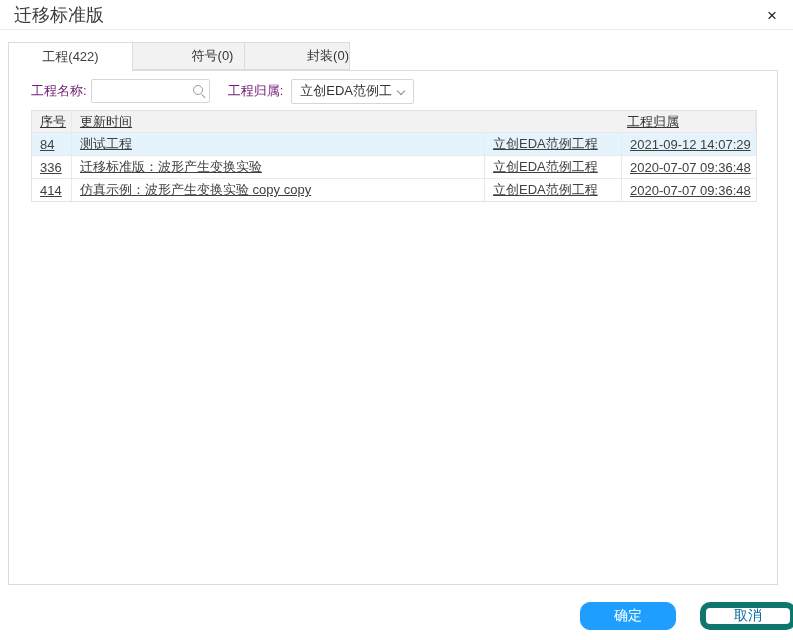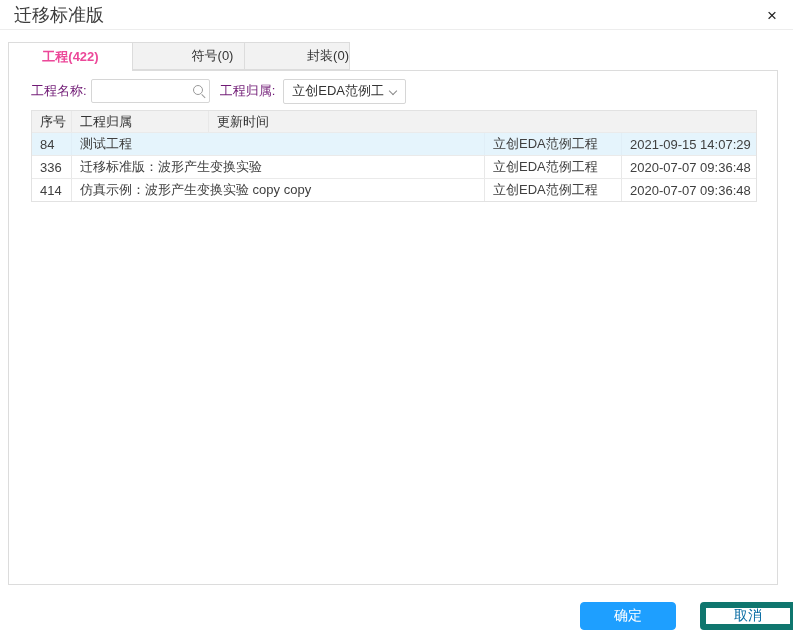--- a/index.html
+++ b/index.html
@@ -29,21 +29,21 @@
   .tab {
     height: 28px; border: 1px solid #dcdcdc; background: #f2f2f2;
     display: flex; align-items: center; justify-content: center;
     font-size: 13px; color: #333; cursor: pointer;
   }
   .tab + .tab { margin-left: -1px; padding-left: 48px; }
   .tab.t0 { width: 125px; }
   .tab.t1 { width: 113px; }
   .tab.t2 { width: 106px; justify-content: flex-end; }
   .tab.active {
-    background: #fff; color: #ec4899; font-weight: bold;
+    background: #fff; color: #404040; font-weight: normal;
     height: 29px; border-bottom: none; z-index: 4;
   }
 
   
   .panel {
     position: absolute; left: 8px; top: 70px; width: 770px; height: 515px;
     background: #fff; border: 1px solid #dcdcdc;
   }
 
   
@@ -60,60 +60,60 @@
   }
   .search-icon {
     position: absolute; right: 6px; top: 5px; width: 10px; height: 10px;
     border: 1px solid #9a9a9a; border-radius: 50%; cursor: pointer;
   }
   .search-icon::after {
     content: ""; position: absolute; left: 8px; top: 8px;
     width: 5px; height: 1px; background: #9a9a9a; transform: rotate(45deg);
     transform-origin: 0 0;
   }
-  .owner-label { margin-left: 10px; }
+  .owner-label { margin-left: 18px; }
   .select-box {
     position: relative; margin-left: 8px; width: 123px; height: 25px;
     border: 1px solid #d6d6d6; border-radius: 2px; background: #fff;
     display: flex; align-items: center; cursor: pointer;
   }
   .select-value {
     font-size: 13px; color: #333; padding-left: 8px; white-space: nowrap;
     overflow: hidden; max-width: 100px;
   }
   .chevron-down {
     position: absolute; right: 9px; top: 8px; width: 6px; height: 6px;
     border: solid #8a8a8a; border-width: 0 1px 1px 0; transform: rotate(45deg);
   }
 
   
   .table {
     position: absolute; left: 22px; top: 39px; width: 726px;
     border: 1px solid #e2e2e2; font-size: 13px; background: #fff;
   }
-  .trow { display: flex; height: 23px; align-items: stretch; background: #fff; }
+  .trow { display: flex; height: 23px; align-items: stretch; background: #fff; text-decoration: underline; }
   .trow.thead { height: 21px; background: #f2f2f2; color: #333; }
   .trow + .trow { border-top: 1px solid #eaeaea; }
   .tcell {
     display: flex; align-items: center; padding-left: 8px;
     white-space: nowrap; overflow: hidden; border-right: 1px solid #e8e8e8;
   }
   .tcell.c0 { width: 40px; }
   .tcell.c1 { width: 413px; }
   .tcell.c2 { width: 137px; }
   .tcell.c3 { flex: 1; border-right: none; }
   .trow.selected { background: #e5f4fc; color: #1E9FFF; }
   .trow.selected .tcell { border-right-color: #e0eef7; }
   .trow.data { color: #404040; cursor: pointer; }
 
   
   .btn {
     position: absolute; top: 602px; width: 96px; height: 28px;
     display: flex; align-items: center; justify-content: center;
-    font-size: 14px; border-radius: 4px; cursor: pointer;
+    font-size: 14px; border-radius: 10px; cursor: pointer;
     font-family: "Liberation Sans", sans-serif;
   }
   .btn-ok { left: 580px; background: #1E9FFF; color: #ffffff; border: 1px solid #1E9FFF; }
   .btn-cancel { left: 700px; background: #ffffff; color: #0369a1; border: 6px solid #0f766e; }
 </style>
 </head>
 <body>
 
 <div class="dialog">
 
@@ -145,29 +145,29 @@
       <span class="filter-label owner-label">工程归属:</span>
       <span class="select-box">
         <span class="select-value">立创EDA范例工...</span>
         <span class="chevron-down"></span>
       </span>
     </div>
 
     <div class="table">
       <div class="trow thead">
         <div class="tcell c0">序号</div>
+        <div class="tcell c3">更新时间</div>
         <div class="tcell c2">工程归属</div>
-        <div class="tcell c3">更新时间</div>
       </div>
 
       <div class="trow data selected">
         <div class="tcell c0">84</div>
         <div class="tcell c1">测试工程</div>
         <div class="tcell c2">立创EDA范例工程</div>
-        <div class="tcell c3">2021-09-15 14:07:29</div>
+        <div class="tcell c3">2021-09-12 14:07:29</div>
       </div>
 
       <div class="trow data">
         <div class="tcell c0">336</div>
         <div class="tcell c1">迁移标准版：波形产生变换实验</div>
         <div class="tcell c2">立创EDA范例工程</div>
         <div class="tcell c3">2020-07-07 09:36:48</div>
       </div>
 
       <div class="trow data">

